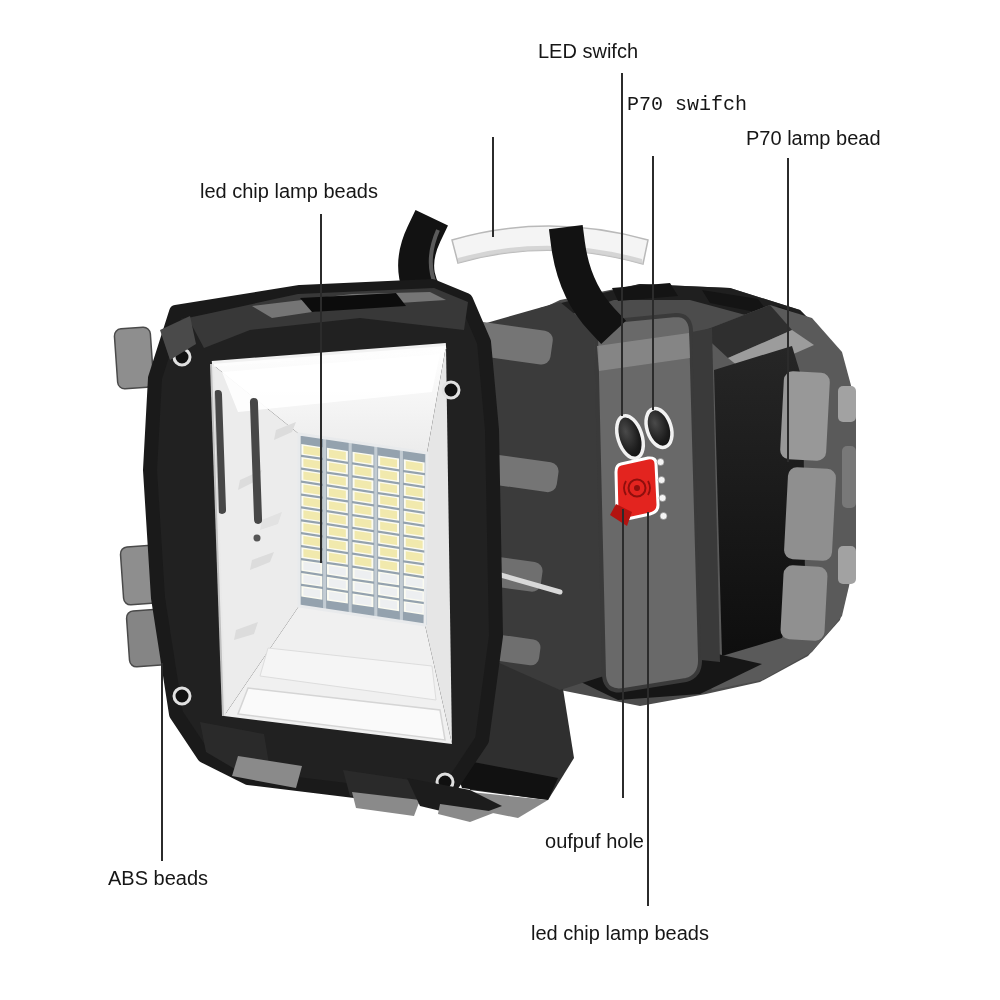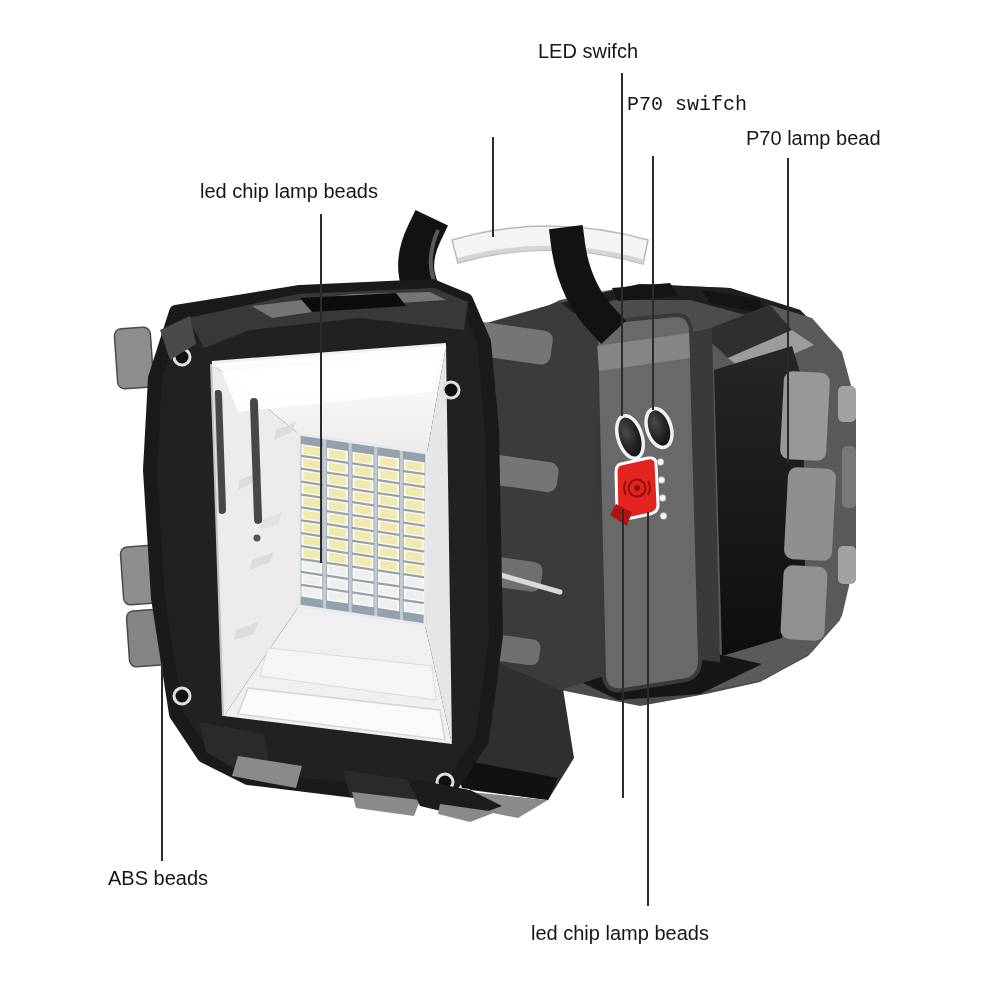--- a/index.html
+++ b/index.html
@@ -296,16 +296,17 @@
     <line x1="648" y1="512" x2="648" y2="906"></line>
   </g>
 </svg>
 
 <div class="label" id="lbl-led-switch">LED swifch</div>
 <div class="label" id="lbl-p70-switch">P70 swifch</div>
 <div class="label" id="lbl-p70-lamp-bead">P70 lamp bead</div>
 <div class="label" id="lbl-led-chip-left">led chip lamp beads</div>
 <div class="label" id="lbl-abs-shell">ABS beads</div>
 <div class="label right" id="lbl-usb">
+  <div>oufpuf hole</div>
 </div>
 <div class="label" id="lbl-led-chip-bottom">led chip lamp beads</div>
 
 </div>
 
 </body></html>

